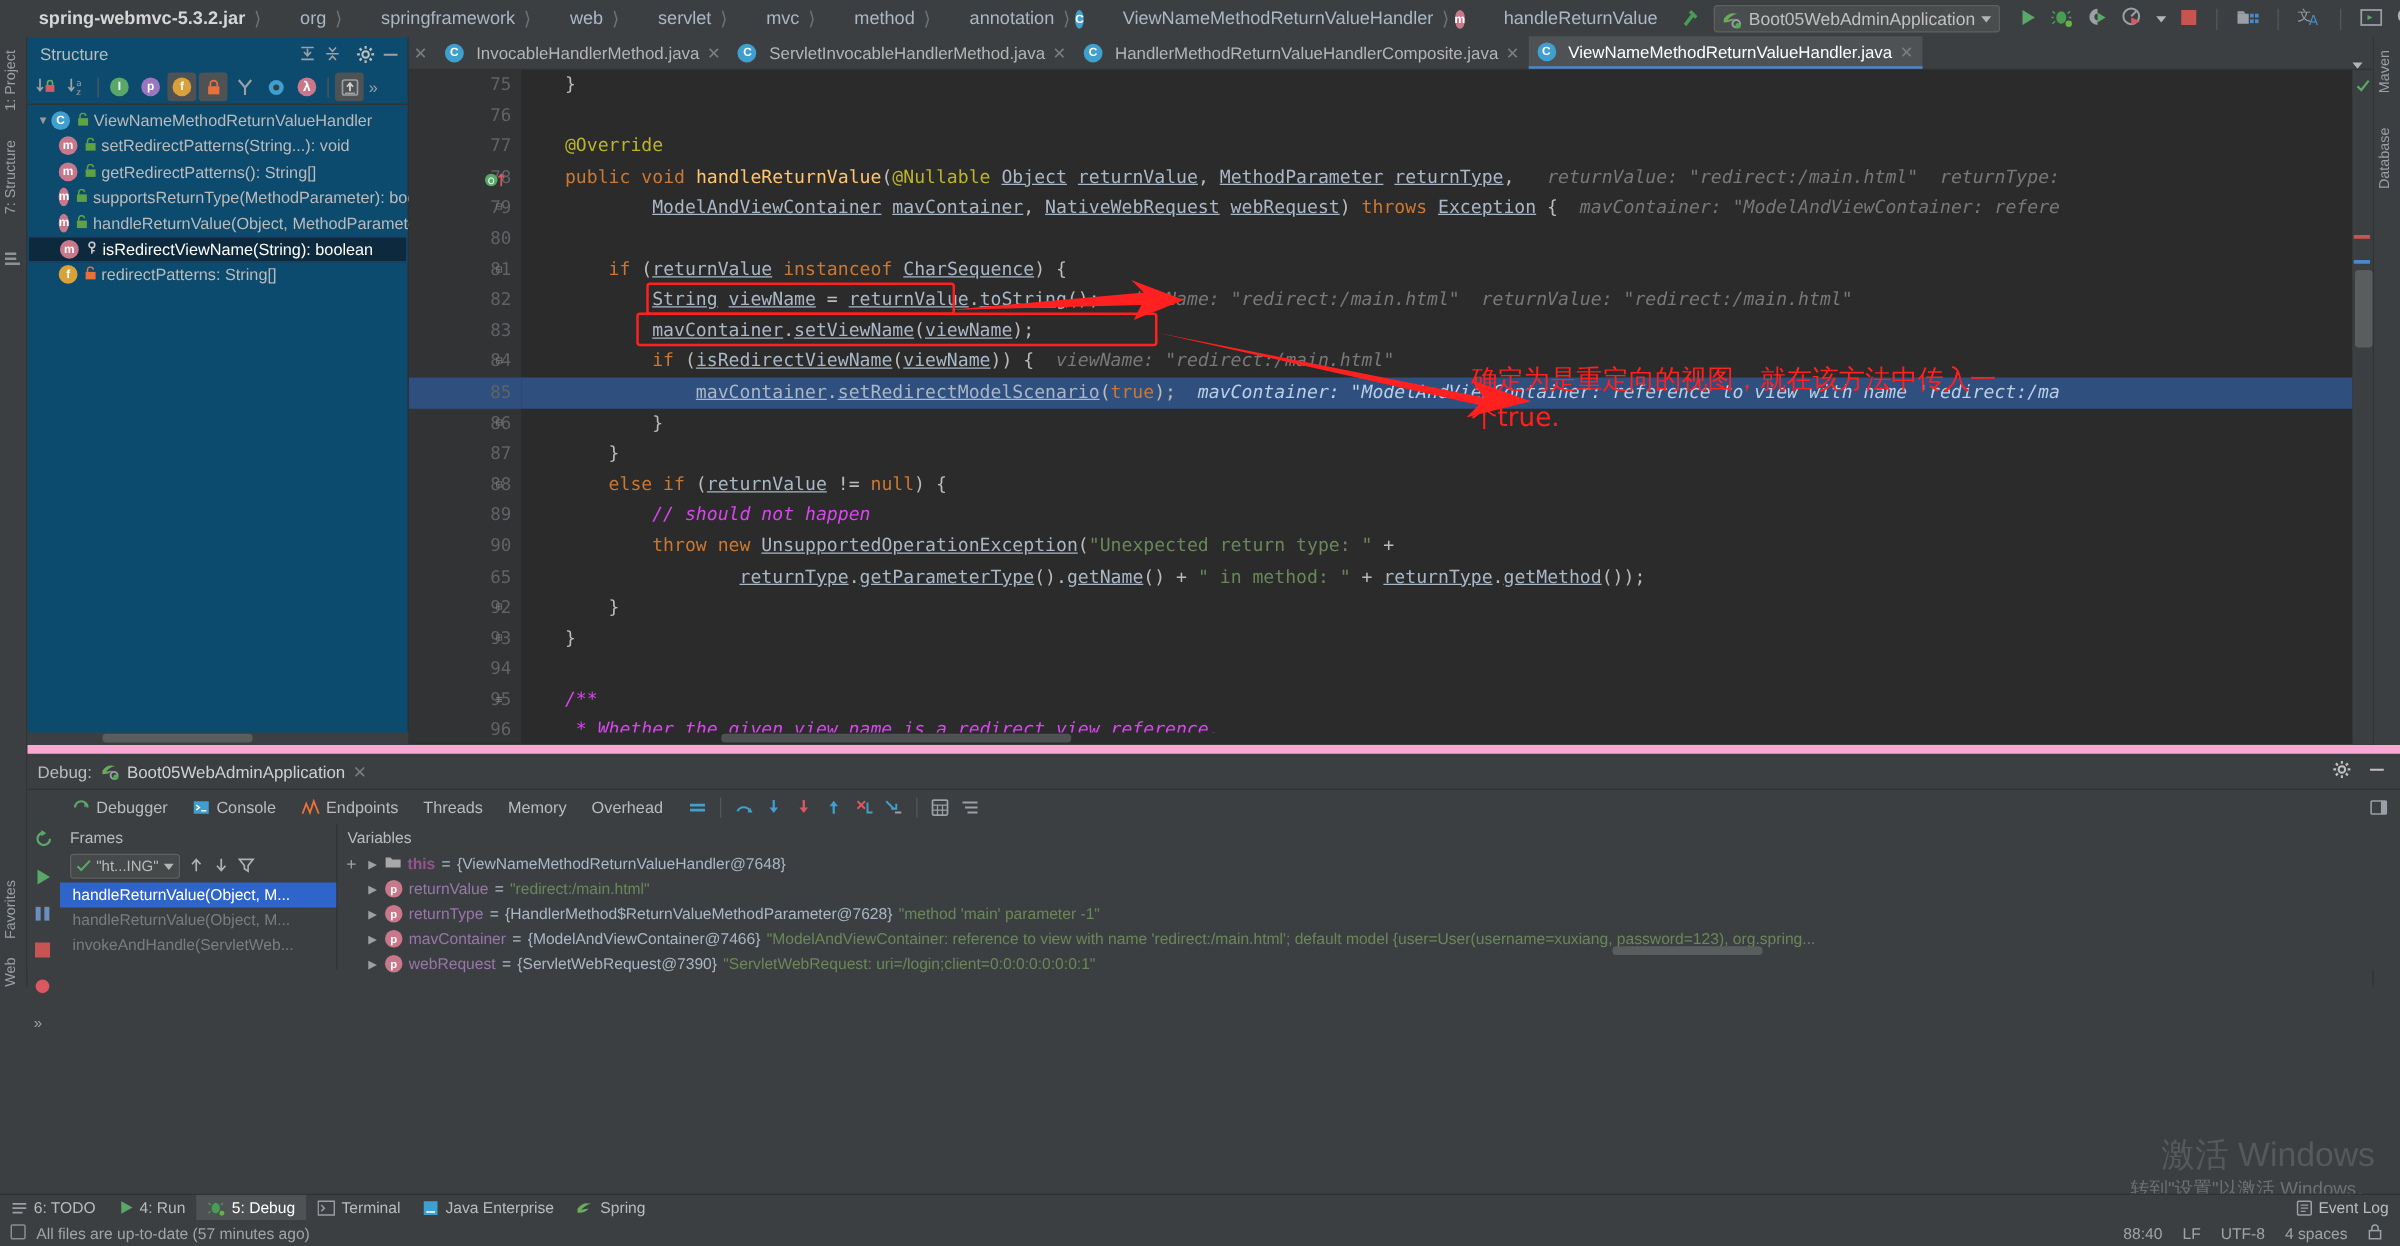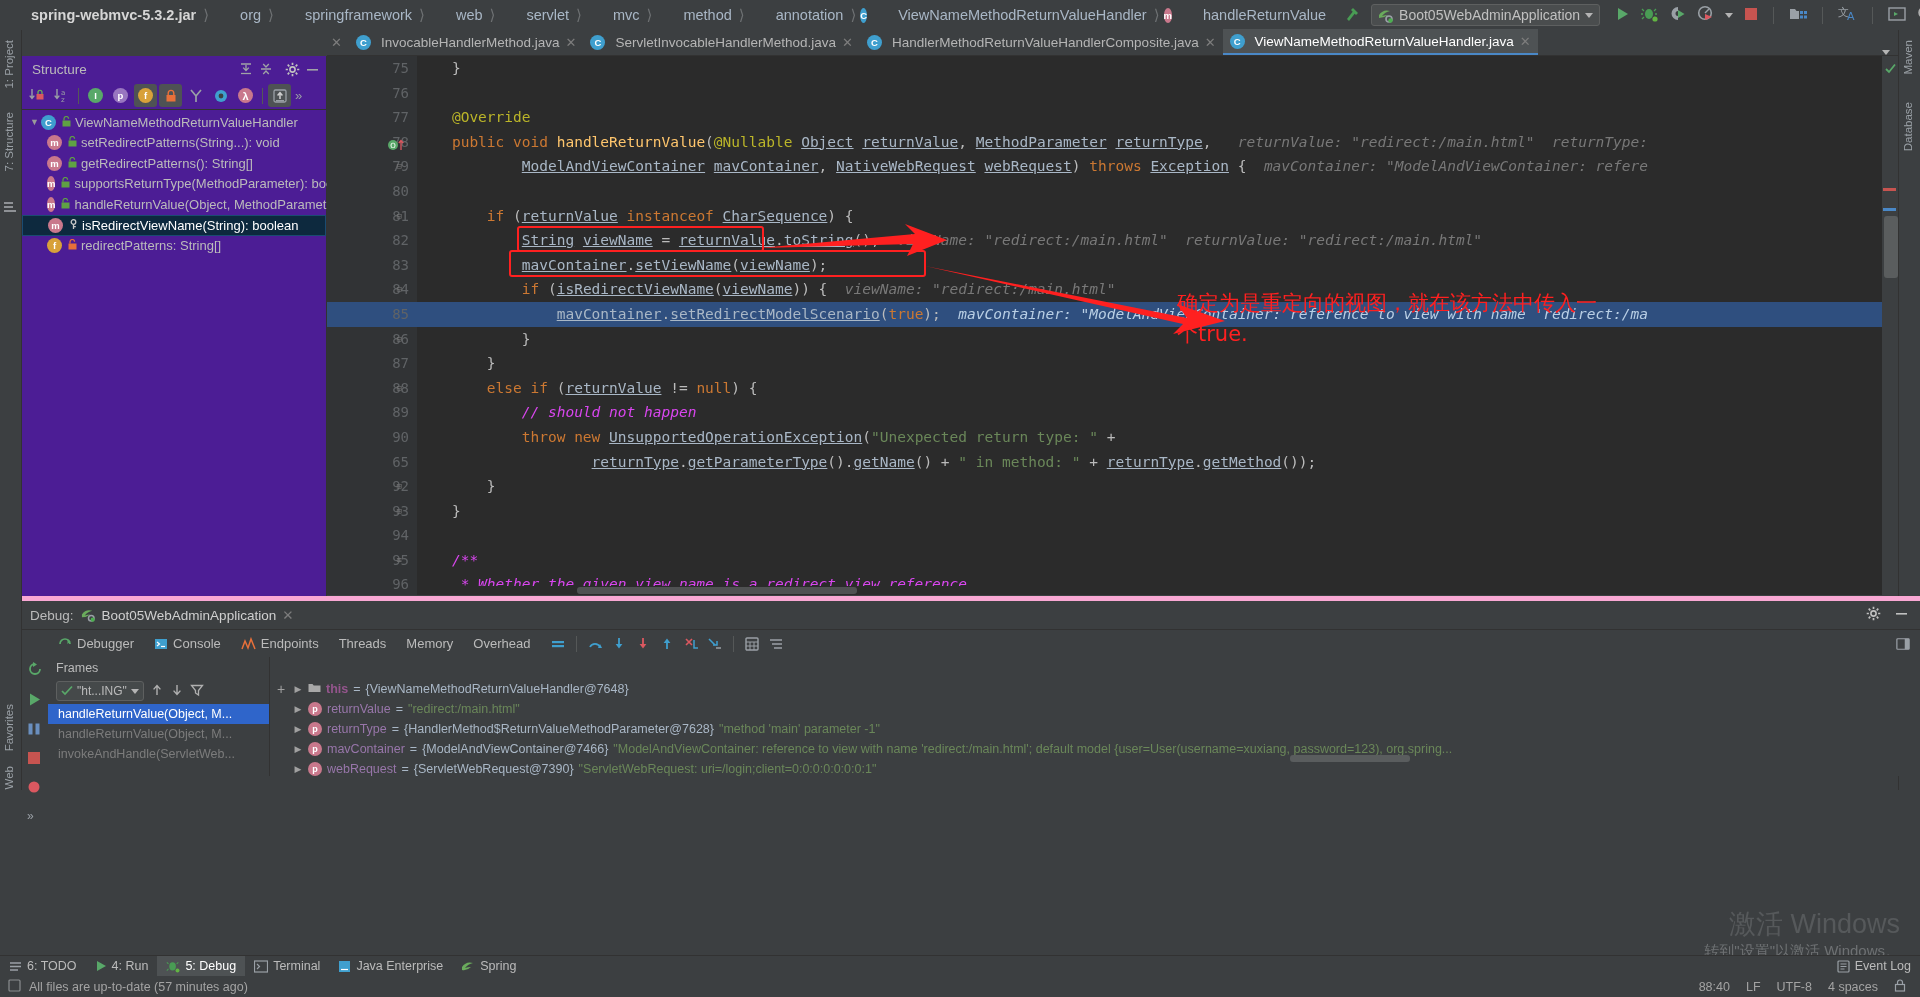--- a/index.html
+++ b/index.html
@@ -55,21 +55,21 @@
 
   
   .rightstrip {
     position: absolute; right: 0; top: 30px; width: 22px; height: 760px;
     background: #3c3f41; border-left: 1px solid #323232;
   }
 
   
   .structure {
     position: absolute; left: 22px; top: 30px; width: 305px; height: 565px;
-    background: #4c1d95; border-right: 1px solid #323232; margin-top: 26px;
+    background: #0c4a6e; border-right: 1px solid #323232;
   }
   .panel-head {
     height: 26px; display: flex; align-items: center;
     padding: 0 4px 0 10px; font-size: 13.5px; color: #bbbbbb;
   }
   .panel-head .t { flex: 1; }
   .panel-head .hicon { width: 20px; height: 20px; display:flex; align-items:center; justify-content:center; }
   .struct-toolbar {
     height: 28px; display: flex; align-items: center; gap: 2px;
     padding: 0 3px; border-bottom: 1px solid #323232;
@@ -152,21 +152,21 @@
     position:absolute; color:#ff2020; font-size:21px; line-height:30px;
     font-family:"DejaVu Sans", sans-serif; white-space:pre;
   }
 
   
   .markerbar { position:absolute; right:0; top:56px; width:16px; height:539px; background:#3c3f41; }
 
   
   .debugpanel {
     position: absolute; left: 22px; top: 596px; width: 1898px; height: 180px;
-    background: #3c3f41; border-top: 5px solid #f9a8d4;
+    background: #3c3f41; border-top: 7px solid #f9a8d4;
   }
   .dbg-head { height: 28px; display:flex; align-items:center; padding-left: 8px; gap:6px; }
   .dbg-head .lbl { font-size: 13.5px; color:#bbbbbb; }
   .dbg-tabname { display:flex; align-items:center; gap:6px; font-size:13.5px; color:#d0d0d0; }
   .dbg-head-right { margin-left:auto; display:flex; align-items:center; gap:14px; padding-right:12px; }
   .dbg-toolbar {
     height: 28px; display:flex; align-items:center; gap:0px;
     border-top:1px solid #323232; padding-left: 26px;
   }
   .dtab { padding: 0 10px; font-size: 13px; color:#bbbbbb; display:flex; align-items:center; gap:5px; height:26px; }
@@ -805,20 +805,21 @@
       </div>
       <div class="framerow dim">
         <span>handleReturnValue(Object, M...</span>
       </div>
       <div class="framerow dim">
         <span>invokeAndHandle(ServletWeb...</span>
       </div>
     </div>
 
     <div class="varscol">
+      <div class="colhead">Variables</div>
       <div style="position:absolute;left:0;top:22px;right:0;bottom:0">
         <div class="varrow">
           <span style="color:#a0a0a0;font-size:14px;width:14px;text-align:center">+</span>
           <span class="vtri">▶</span>
           <span>
             <svg width="13" height="11" viewBox="0 0 13 11">
                 <path d="M0.5 2 h4 l1.2 1.5 H12.5 V10 H0.5 Z" fill="#a8a8a8"></path>
               </svg>
           </span>
           <span class="vthis">this</span>

